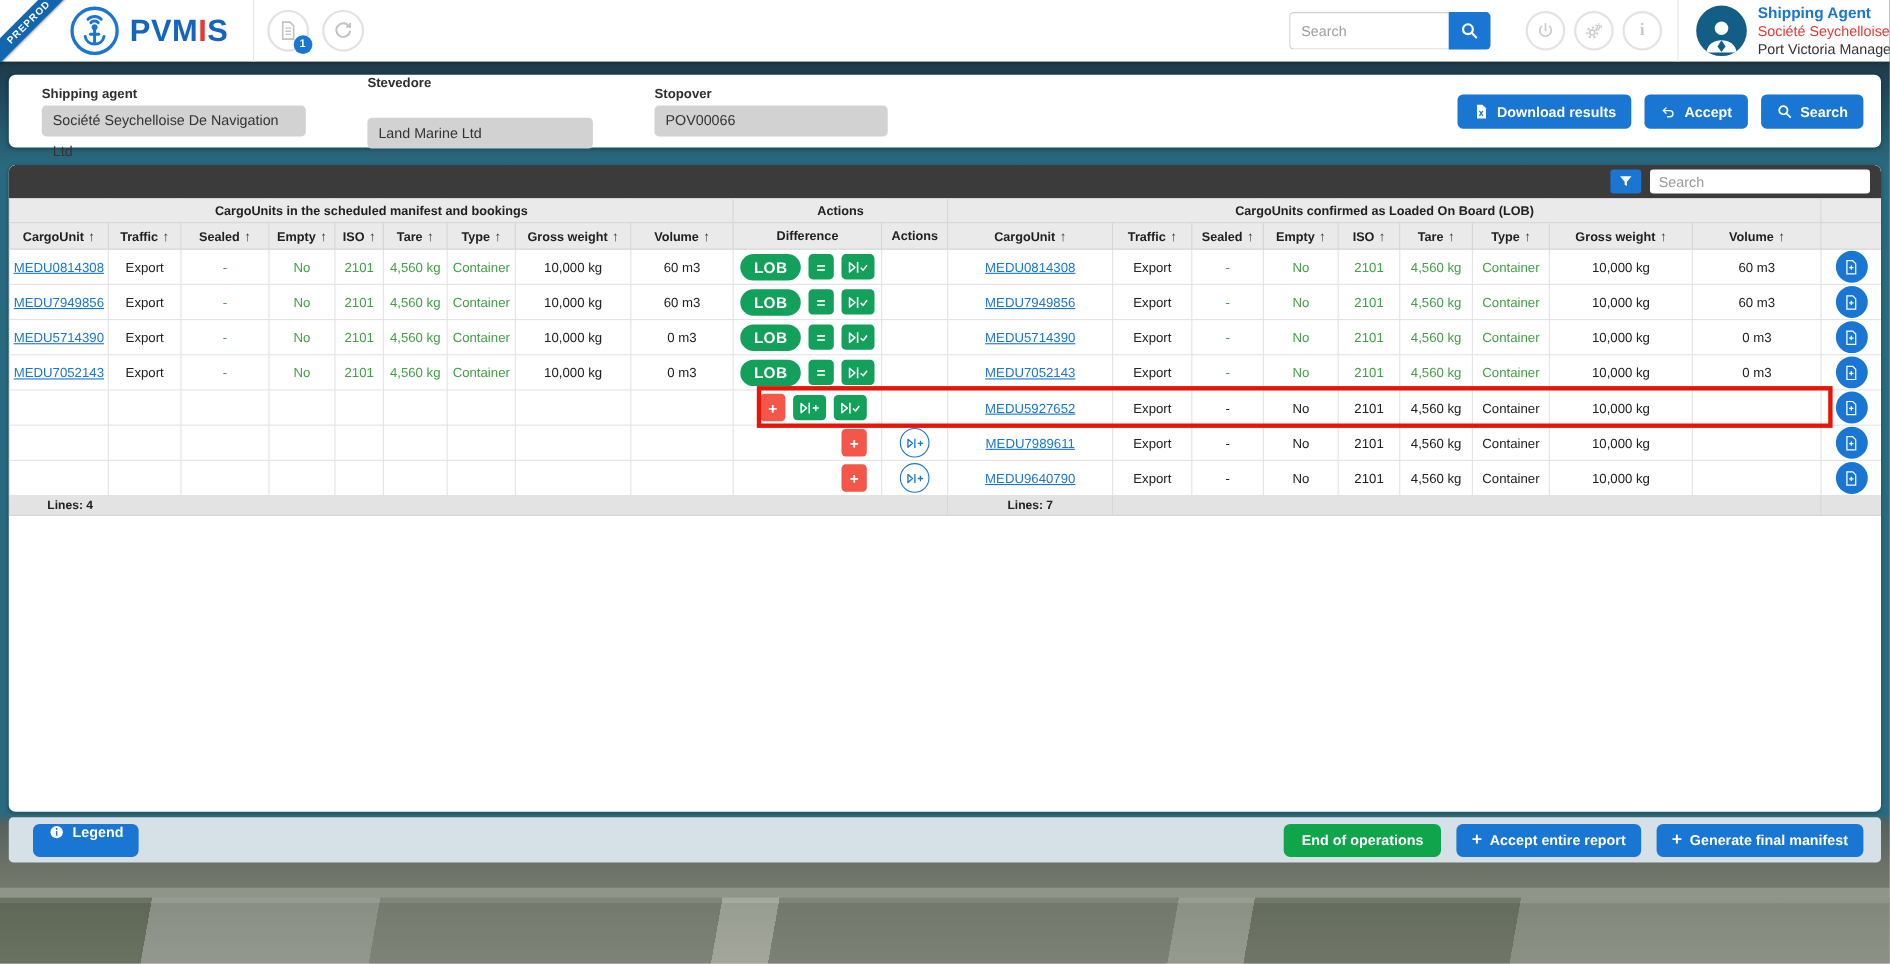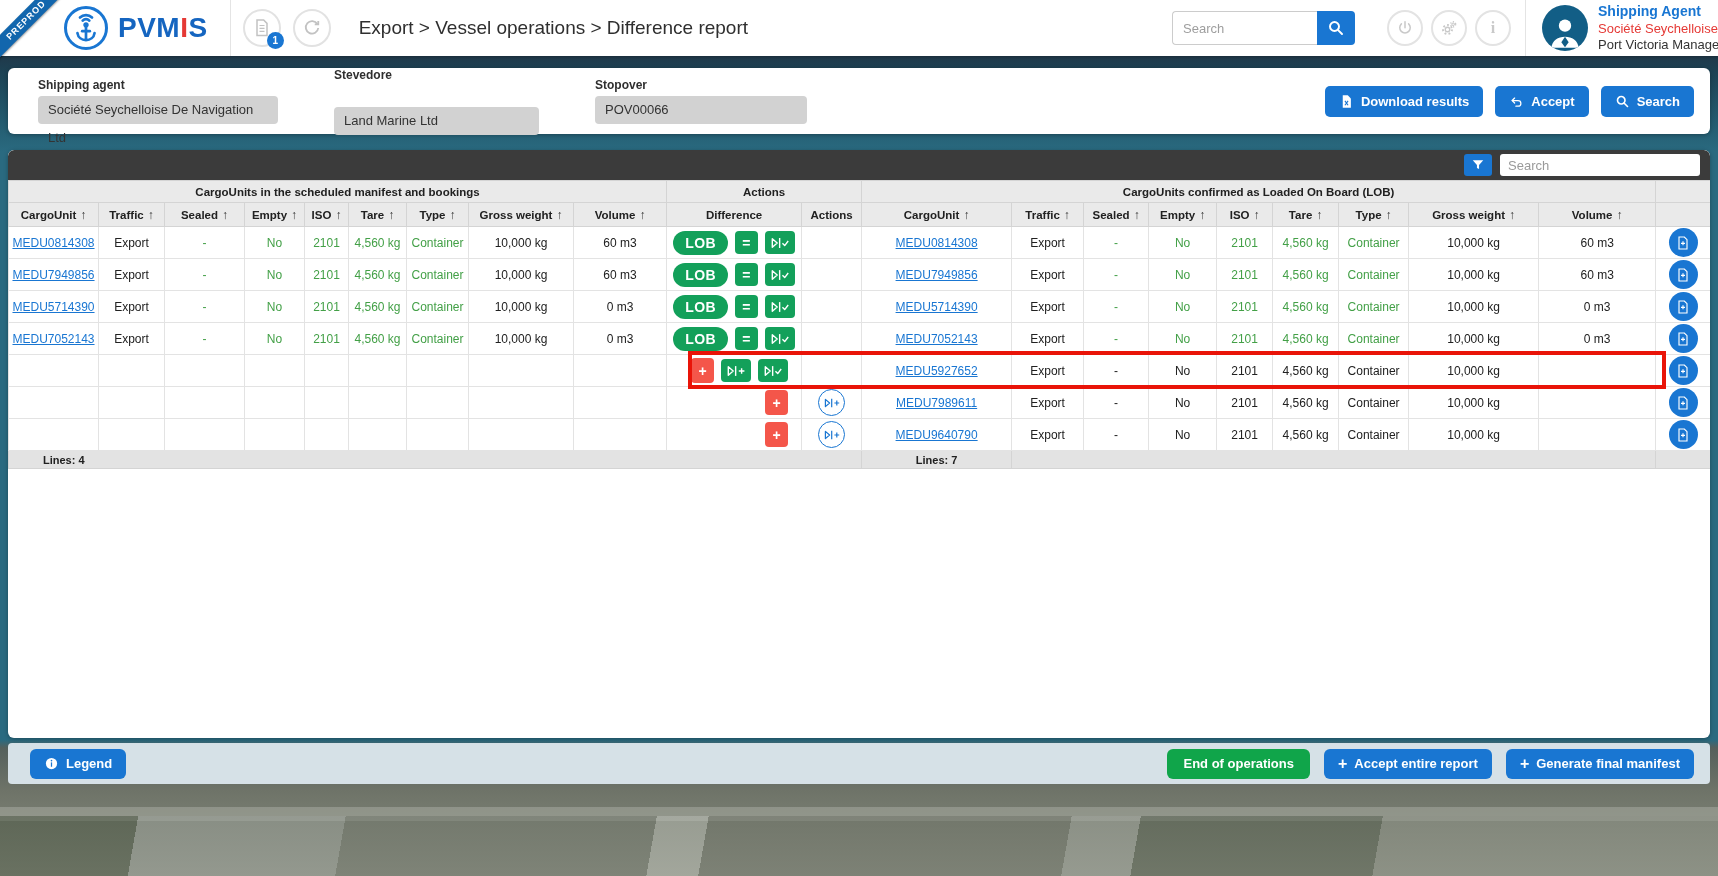--- a/index.html
+++ b/index.html
@@ -97,21 +97,21 @@
   .highlight-overlay { position:absolute; left:680px; top:201px; width:978px; height:38px; border:4px solid #e91408; pointer-events:none; z-index:3; }
 
   
   .action-bar { margin:5px 8px 0; height:41px; background:#d6e1e7; border-radius:4px; display:flex; align-items:center; padding:0 16px 0 22px; }
   .action-bar .right { margin-left:auto; display:flex; align-items:center; gap:14px; }
   .green-btn { background:#10a54a; color:#fff; border:none; border-radius:6px; height:30px; padding:0 16px; font-size:13px; font-weight:bold; cursor:pointer; font-family:inherit; }
   .bar-blue-btn { background:#1976d2; color:#fff; border:none; border-radius:6px; height:30px; padding:0 14px; font-size:13px; font-weight:bold;
     display:flex; align-items:center; gap:7px; cursor:pointer; font-family:inherit; }
   .plus-glyph { font-size:16px; font-weight:bold; }
   .legend-btn { background:#1976d2; color:#fff; border:none; border-radius:6px; height:30px; padding:0 14px; font-size:13px; font-weight:bold;
-    display:flex; align-items:center; gap:7px; cursor:pointer; font-family:inherit; }
+    display:flex; gap:7px; cursor:pointer; font-family:inherit; }
   .legend-btn svg { width:15px; height:15px; }
 </style>
 </head>
 <body>
 
 <div class="bg">
   <div class="road2"></div>
     <div class="road1"></div>
 </div>
 
@@ -136,21 +136,20 @@
         <path d="M9 9h6M9 12.5h6M9 16h6" stroke-width="1.4"></path>
     </svg>
     <span class="badge">1</span>
   </button>
   <button class="hdr-iconbtn">
     <svg viewBox="0 0 24 24" fill="none" stroke="currentColor" stroke-width="2.2">
       <path d="M18.4 7.2A7.5 7.5 0 1 0 19.5 12"></path>
         <path d="M19.5 3.5v4.2h-4.2" fill="none"></path>
     </svg>
   </button>
-  <div class="breadcrumb">Export &gt; Vessel operations &gt; Difference report</div>
   <div class="hdr-right">
     <div class="hdr-search">
       <input type="text" placeholder="Search" style="">
       <button>
         <svg viewBox="0 0 24 24" fill="none" stroke="#fff" stroke-width="2.6">
           <circle cx="10" cy="10" r="6"></circle>
             <path d="M14.8 14.8 20 20" stroke-linecap="round"></path>
         </svg>
       </button>
     </div>

